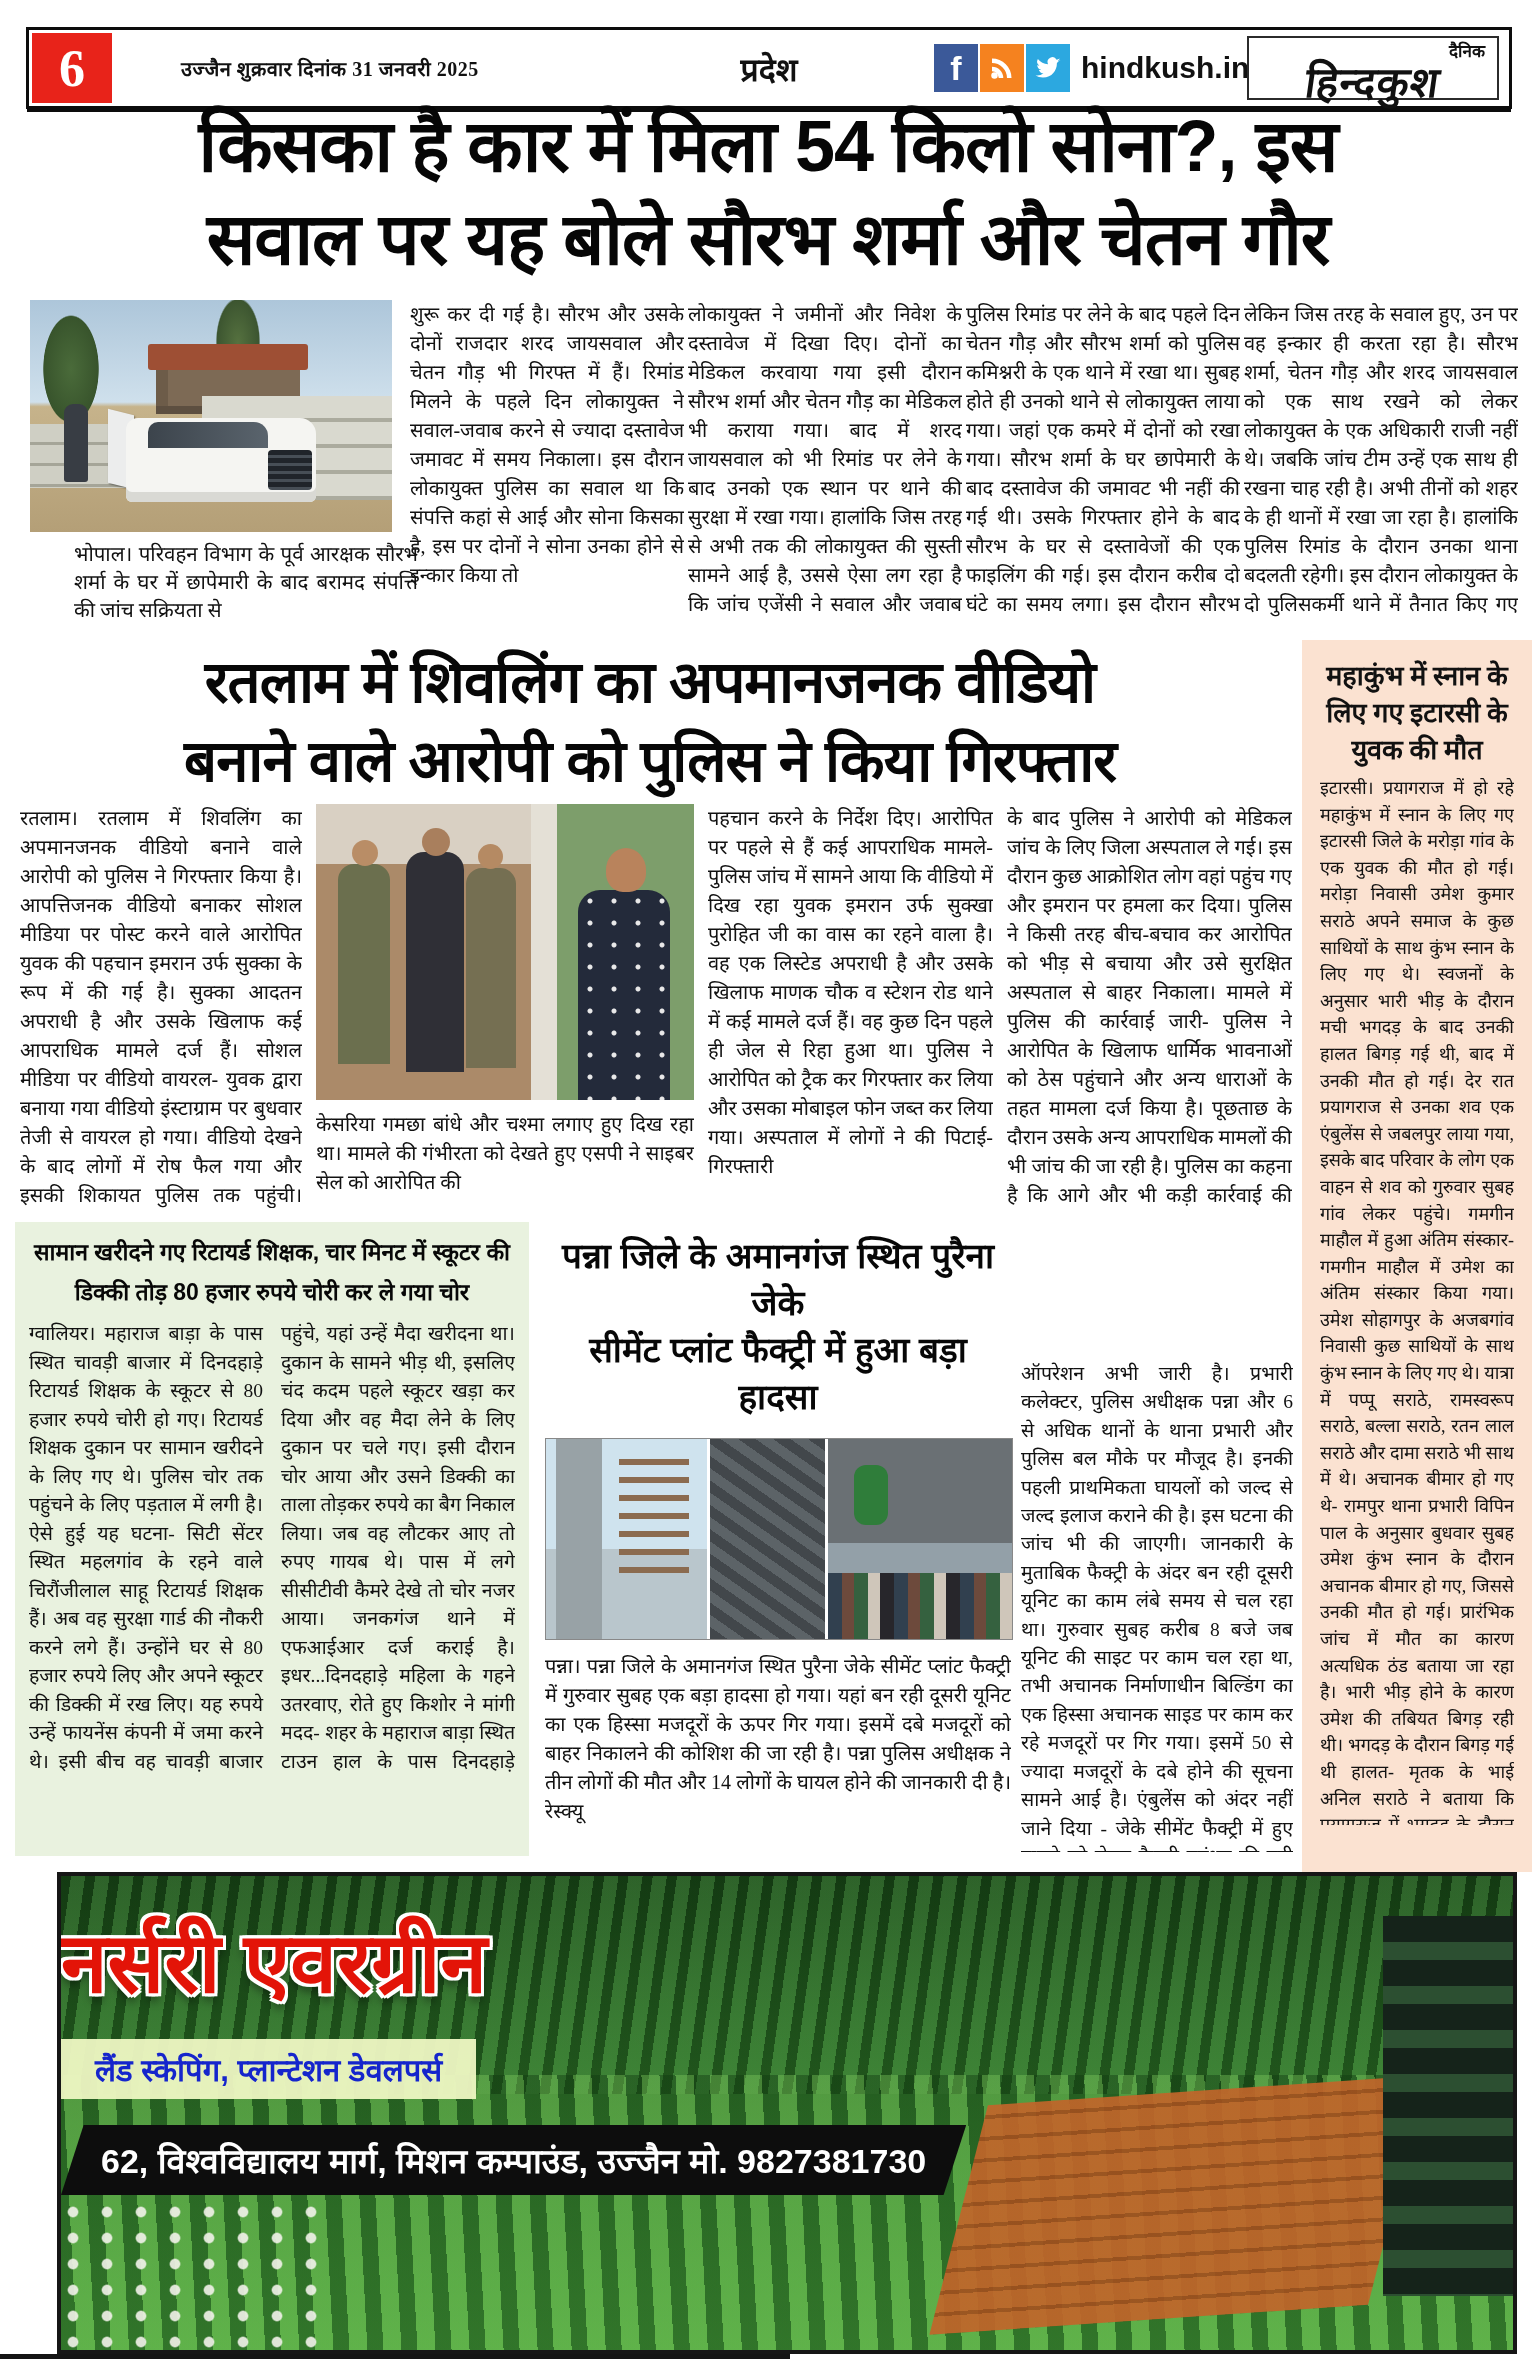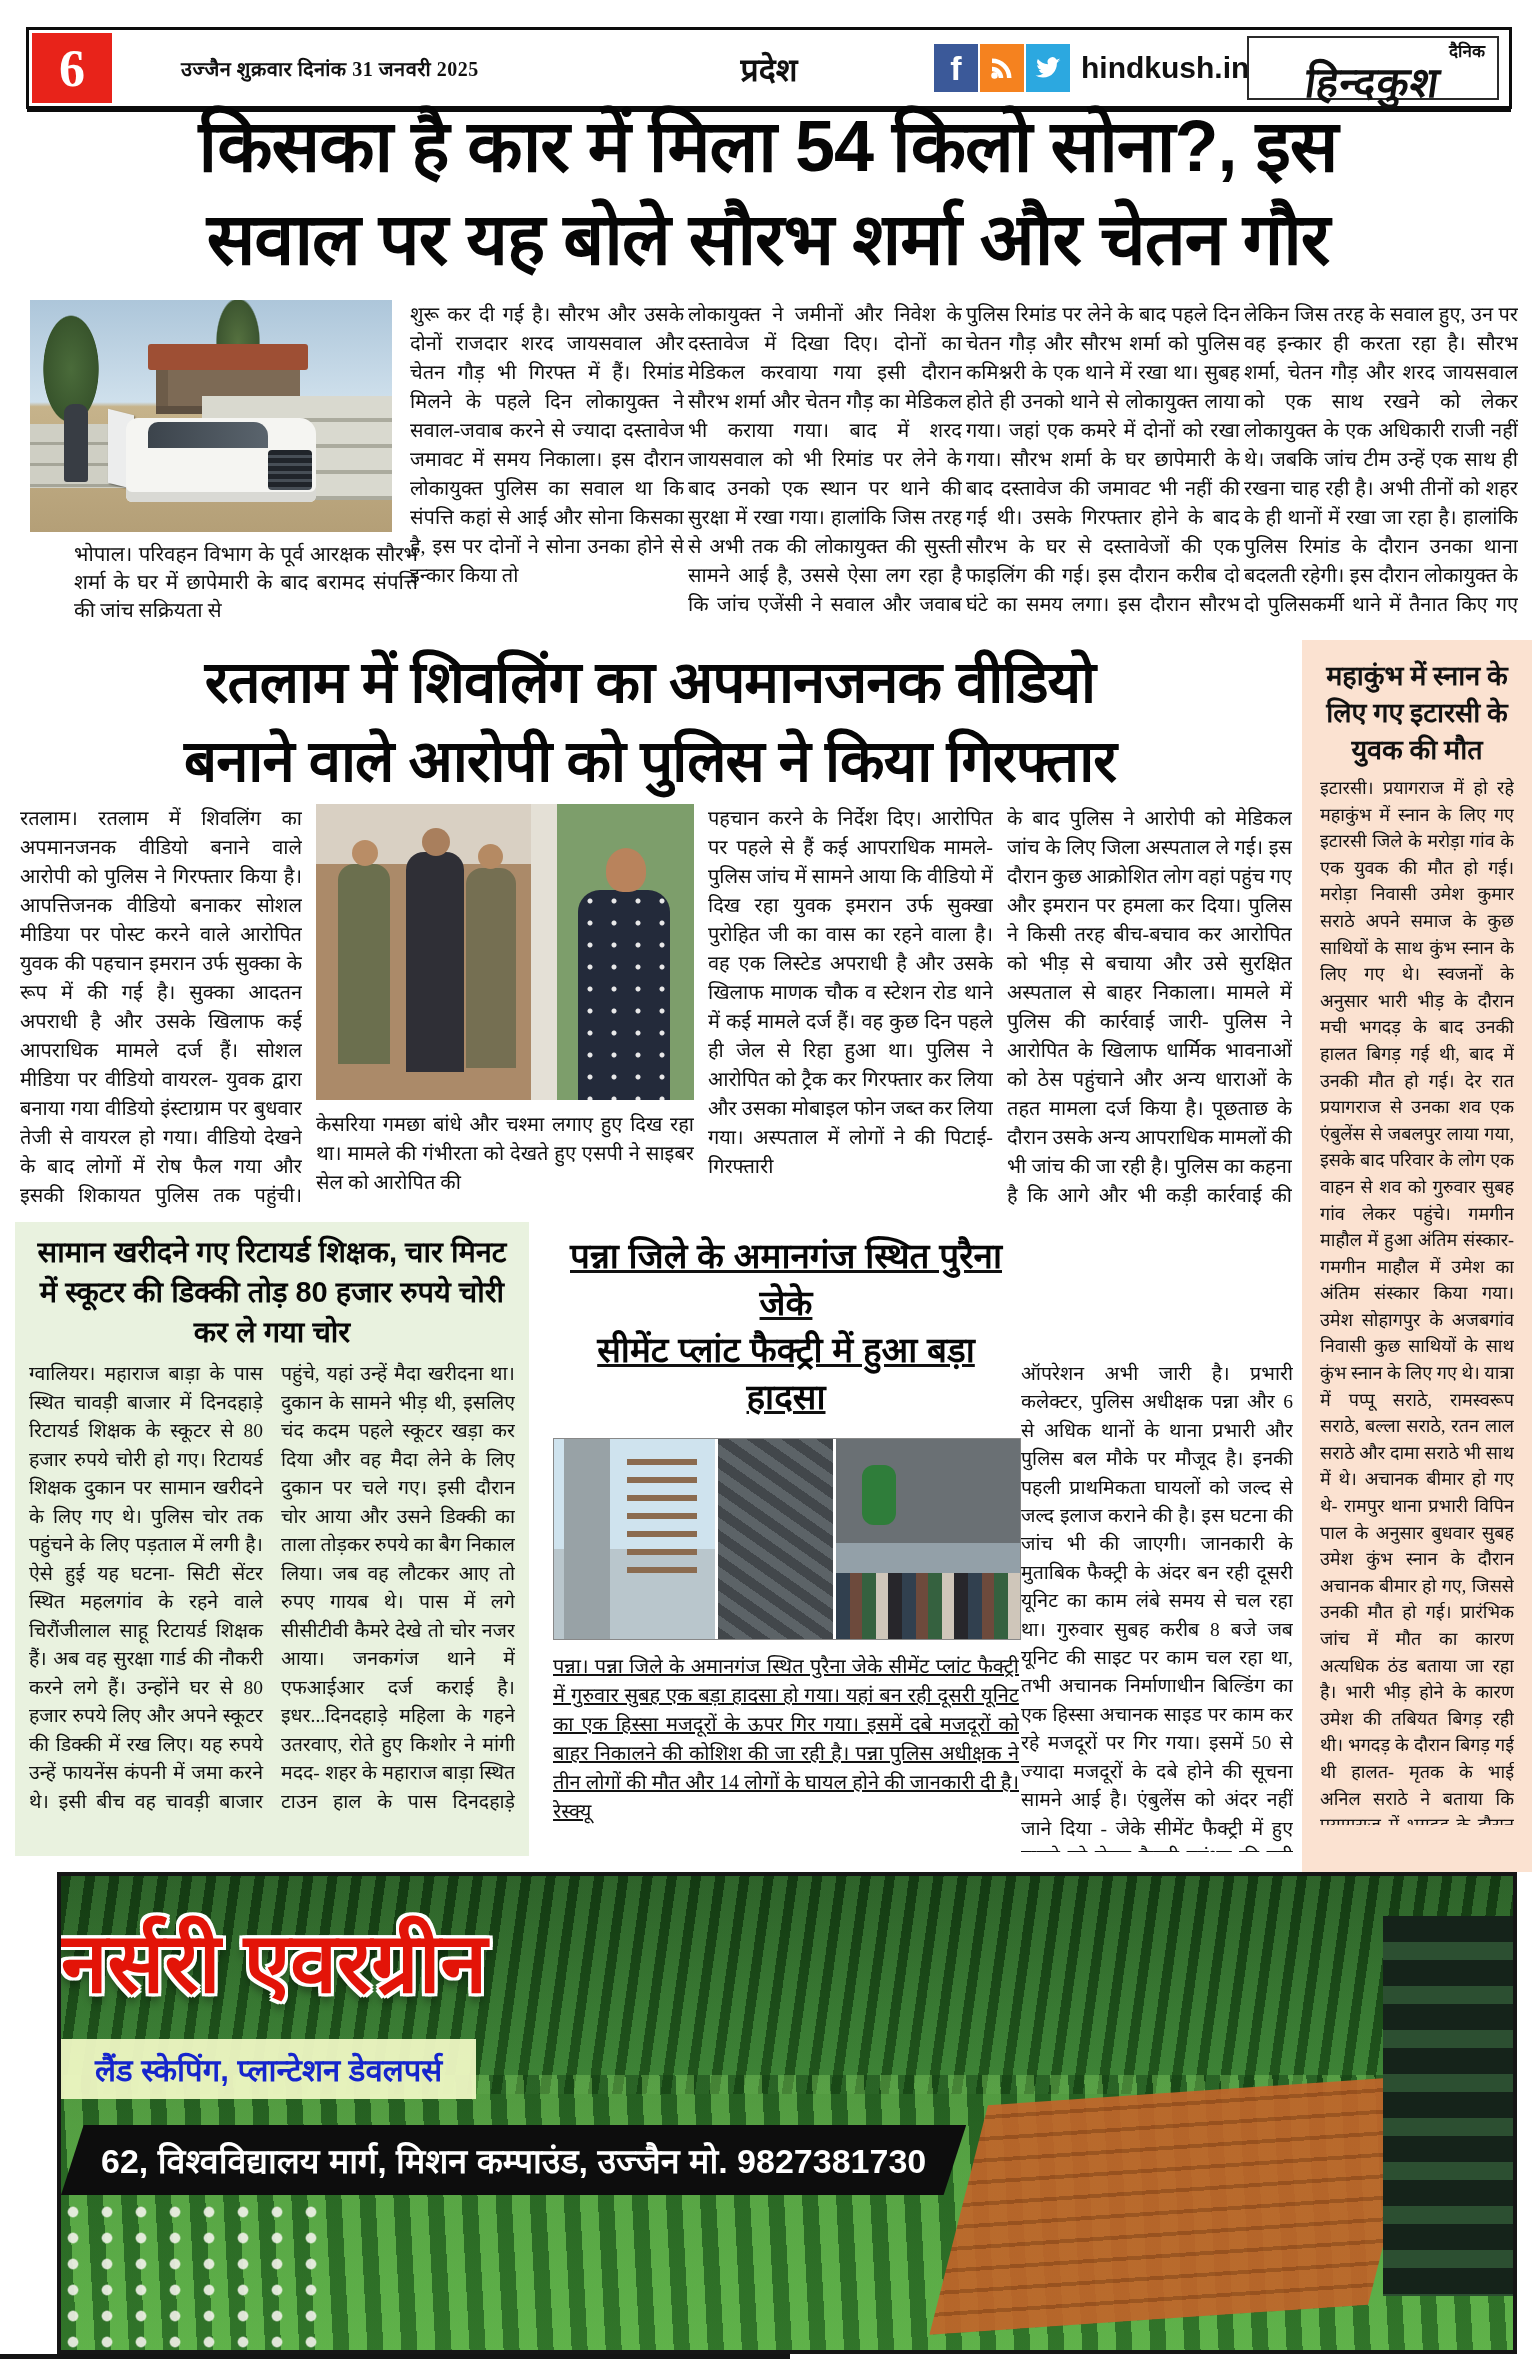--- a/index.html
+++ b/index.html
@@ -83,26 +83,26 @@
   .rat-under{margin-top:10px;font-weight:400;}
   .rat-col3,.rat-col4{flex:1;height:404px;}
 
   
   .itarsi-sidebar{left:1302px;top:640px;width:214px;height:1216px;background:#fbe2d1;padding:8px;}
   .itarsi-title{margin:10px 8px 6px 8px;text-align:center;font-size:27px;line-height:37px;font-weight:800;}
   .itarsi-body{margin:6px 10px;font-size:18px;line-height:26.6px;text-align:justify;overflow:hidden;height:1050px;}
 
   
   .scooter-article{left:15px;top:1222px;width:514px;height:634px;background:#e9f2df;}
-  .scooter-headline{margin:10px 10px 6px 10px;text-align:center;font-size:29px;line-height:40px;}
+  .scooter-headline{margin:10px 10px 6px 10px;text-align:center;font-size:23px;line-height:40px;}
   .scooter-body{margin:8px 14px;height:472px;column-count:2;column-gap:18px;font-size:19.5px;line-height:28.5px;text-align:justify;overflow:hidden;}
 
   
   .panna-article{left:541px;top:1232px;width:752px;height:624px;}
-  .panna-left{left:12px;top:0;width:466px;text-decoration:underline;}
+  .panna-left{left:4px;top:0;width:466px;}
   .panna-headline{text-align:center;font-size:35px;line-height:47px;}
   .panna-photo{position:relative;margin-top:18px;width:466px;height:200px;display:flex;gap:3px;background:#fff;
                border:1px solid #888;}
   .pp1{flex:1.4;background:linear-gradient(180deg,#cfe3ee 0 55%,#b9c6cc 55% 100%);position:relative;overflow:hidden;}
   .pp1:before{content:"";position:absolute;left:10px;top:0;width:46px;height:100%;background:#98a2a6;}
   .pp1:after{content:"";position:absolute;right:18px;top:14px;width:70px;height:120px;
              background:repeating-linear-gradient(0deg,#8b6b4f 0 6px,transparent 6px 18px);}
   .pp2{flex:1;background:repeating-linear-gradient(35deg,#42474b 0 10px,#5c6367 10px 20px);}
   .pp3{flex:1.6;position:relative;background:linear-gradient(180deg,#6a7074 0 52%,#93a0a8 52% 100%);overflow:hidden;}
   .pp3-tank{position:absolute;left:26px;top:26px;width:34px;height:60px;background:#2f7d3a;border-radius:12px;}

